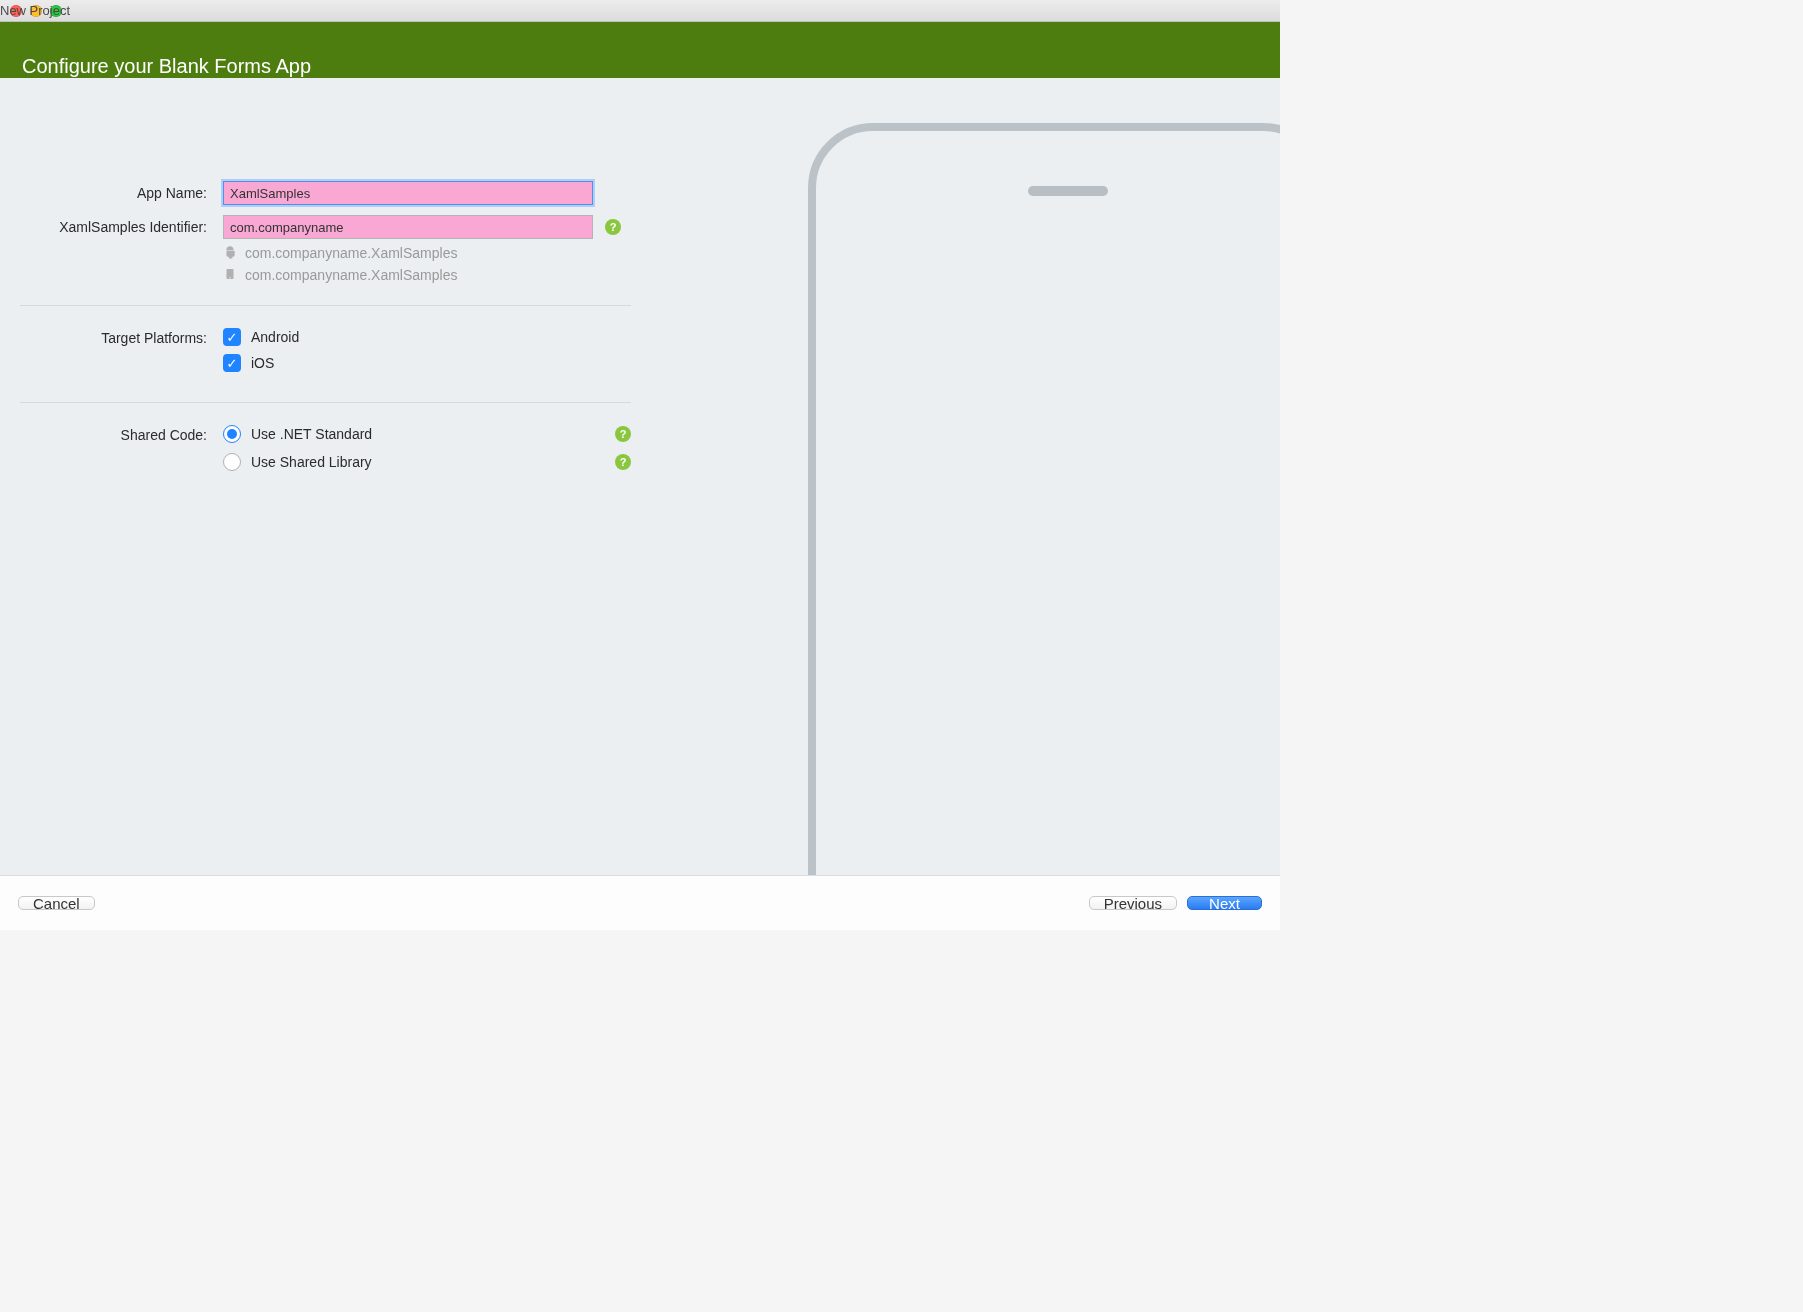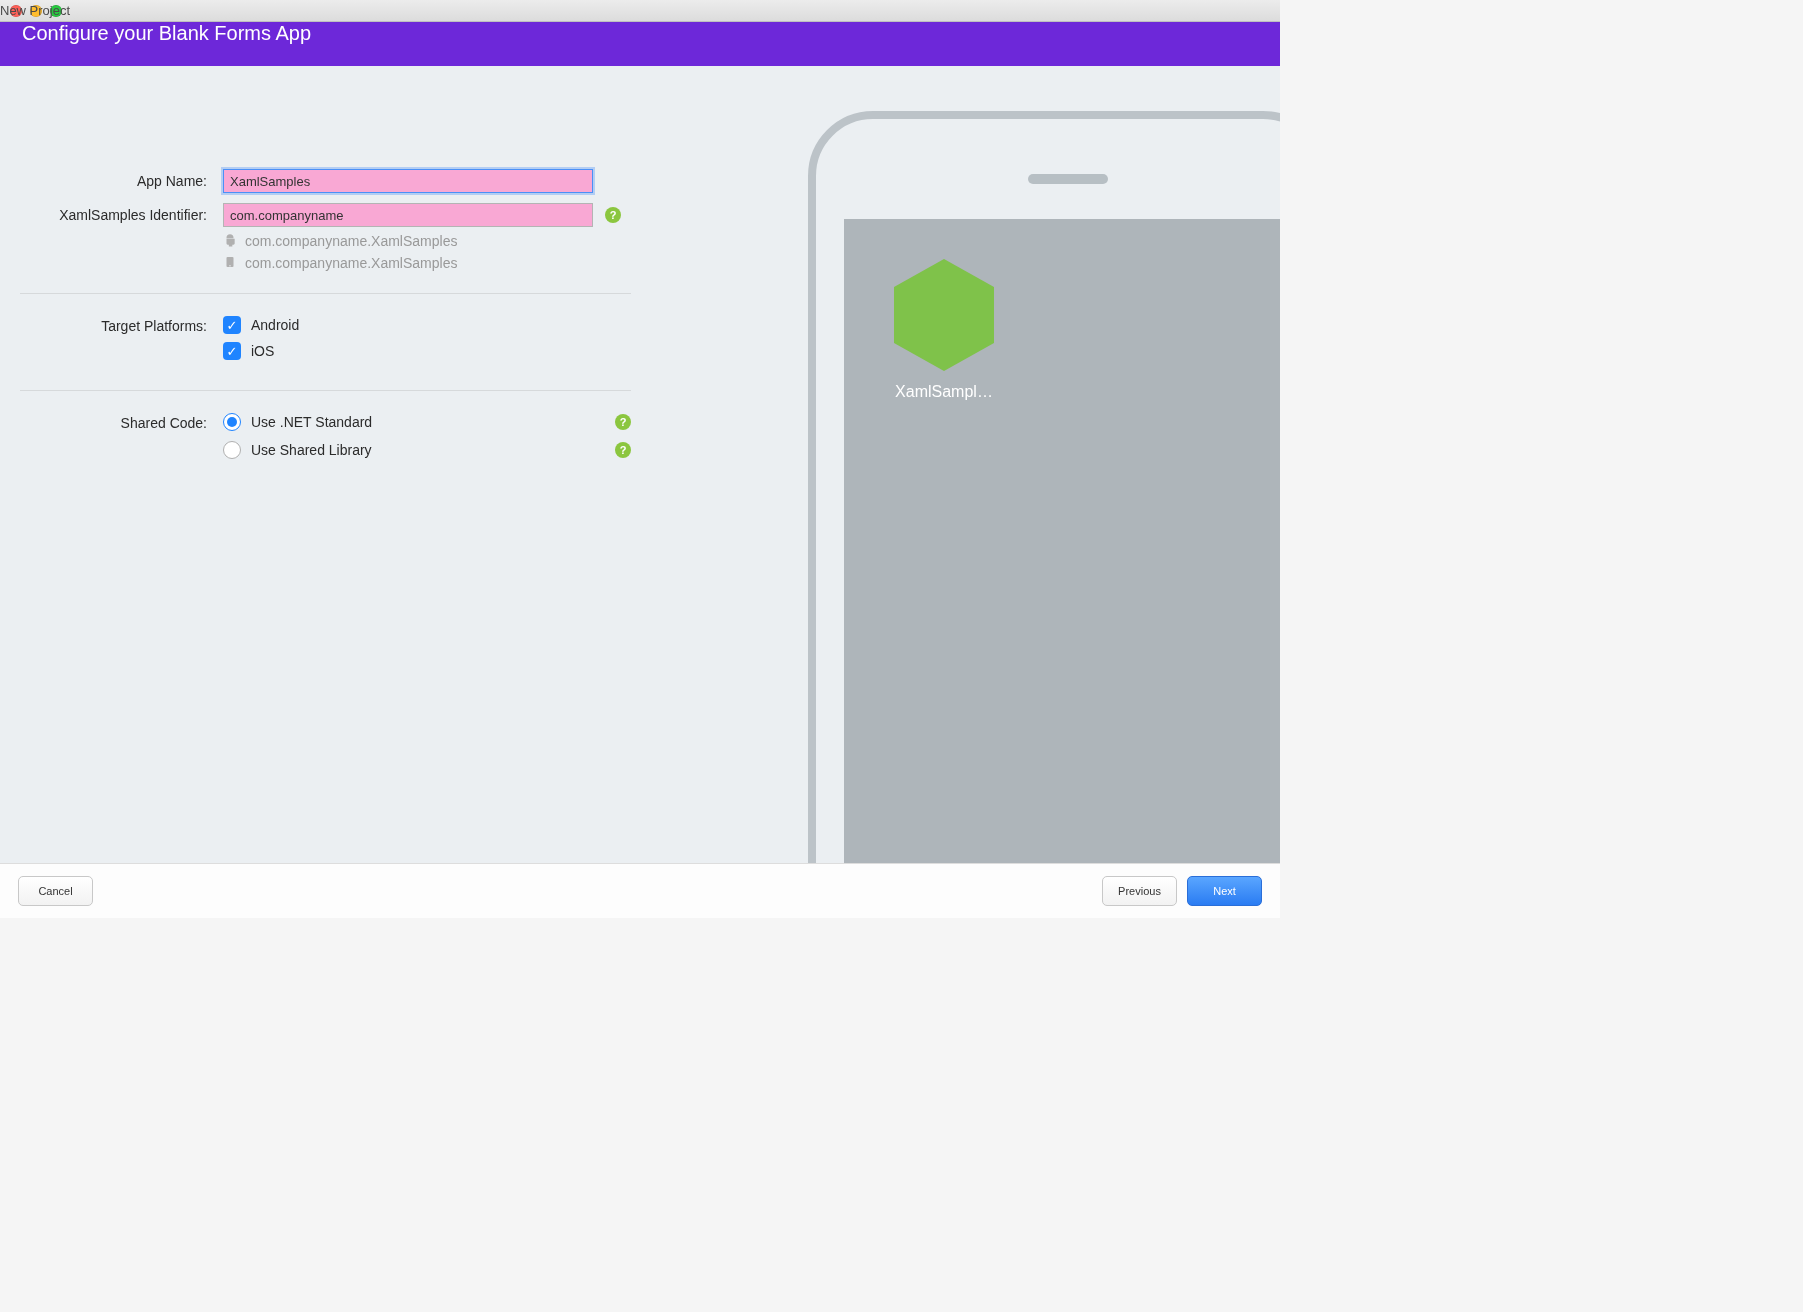--- a/index.html
+++ b/index.html
@@ -30,23 +30,23 @@
       box-shadow: inset 0 0 0 0.5px rgba(0,0,0,0.2);
     }
     .tl.red { background: #ff5f57; }
     .tl.yellow { background: #ffbd2e; }
     .tl.green { background: #28c940; }
     .titlebar-title {
       position: absolute; left: 0; right: 0; text-align: left;
       font-size: 13px; color: #4a4a4a;
     }
     .header-banner {
-      height: 44px;
-      background: #6d28d9;
-      display: flex; align-items: flex-start;
+      height: 56px;
+      background: #4d7c0f;
+      display: flex; align-items: flex-end;
       padding-left: 22px;
       color: #fff;
       font-size: 20px;
       font-weight: 400;
     }
     .content {
       display: flex;
       height: calc(100% - 22px - 56px - 55px);
       background: #ebeff2;
     }
@@ -189,27 +189,27 @@
 
     .footer {
       height: 55px;
       background: #fdfdfd;
       border-top: 1px solid #ddd;
       display: flex; align-items: center;
       padding: 0 18px;
       gap: 10px;
     }
     .btn {
-      height: 30px;
+      height: 14px;
       min-width: 75px;
       padding: 0 14px;
       border: 1px solid #c8c8c8;
       border-radius: 5px;
       background: linear-gradient(#ffffff,#f2f2f2);
-      font-size: 11px;
+      font-size: 15px;
       color: #333;
       display: inline-flex; align-items: center; justify-content: center;
       cursor: default;
     }
     .btn.primary {
       background: linear-gradient(#5aa6ff,#2a7cf2);
       border-color: #2a6ed8;
       color: #fff;
     }
     .spacer { flex: 1; }
@@ -302,30 +302,20 @@
           </div>
         </div>
       </div>
 
     </div>
   </div>
 
   <div class="preview-area">
     <div class="phone-outline">
       <div class="speaker"></div>
-      <div class="screen">
-        <div class="app-tile">
-          <div class="hexagon">
-            <svg viewBox="0 0 100 112">
-                <polygon points="50,0 100,28 100,84 50,112 0,84 0,28" fill="#7fc24a"></polygon>
-              </svg>
-          </div>
-          <div class="app-label">XamlSampl…</div>
-        </div>
-      </div>
     </div>
   </div>
 </div>
 
 <div class="footer">
   <div class="btn">Cancel</div>
   <div class="spacer"></div>
   <div class="btn">Previous</div>
   <div class="btn primary">Next</div>
 </div>

